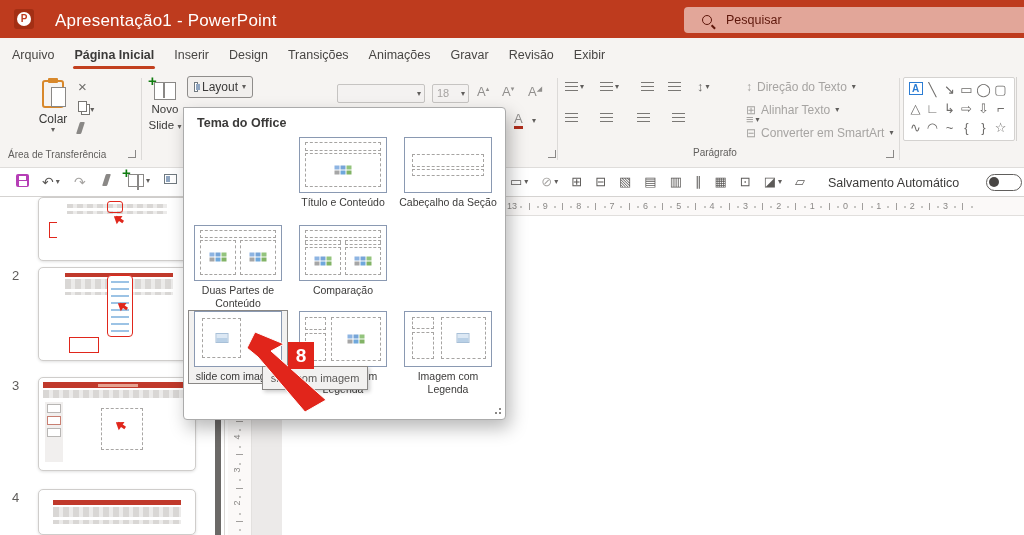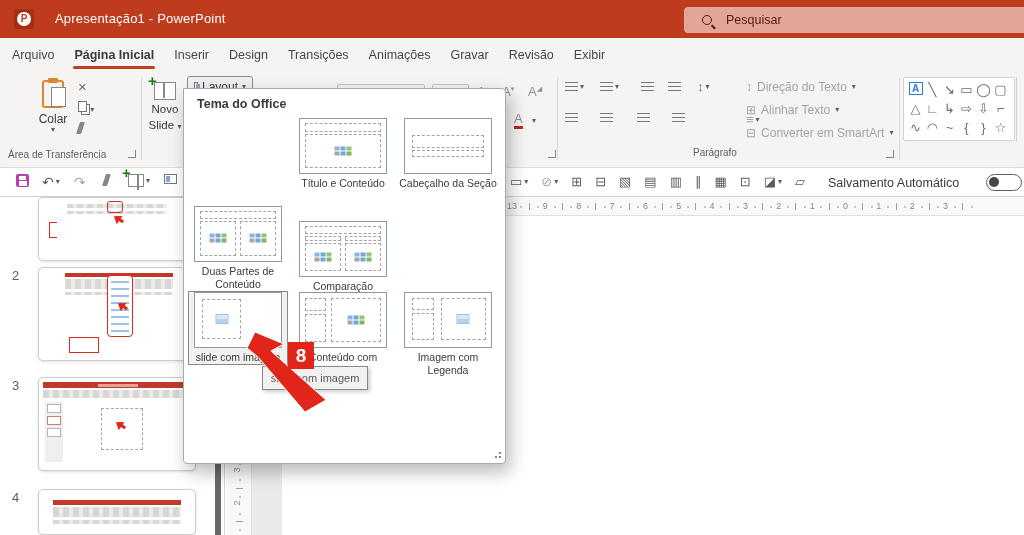--- a/index.html
+++ b/index.html
@@ -3,21 +3,21 @@
 <meta charset="utf-8">
 <style>
 *{margin:0;padding:0;box-sizing:border-box;font-family:"Liberation Sans",sans-serif}
 html,body{width:1024px;height:535px;overflow:hidden;background:#fff}
 body{position:relative;font-size:12px;color:#3b3a39}
 .abs{position:absolute}
 
 #titlebar{position:absolute;left:0;top:0;width:1024px;height:38px;background:#be3b1e;display:flex;align-items:center}
 #app-icon{position:absolute;left:14px;top:9px;width:20px;height:20px;border-radius:3px;background:#a32f14;display:flex;align-items:center;justify-content:center}
 #app-icon .pcircle{width:14px;height:14px;border-radius:50%;background:#fff;color:#be3b1e;font-weight:bold;font-size:10px;line-height:14px;text-align:center}
-#title-text{position:absolute;left:55px;top:11px;color:#fff;font-size:13px;letter-spacing:.2px}
+#title-text{position:absolute;left:55px;top:11px;color:#fff;font-size:17px;letter-spacing:.2px}
 #searchbox{position:absolute;left:684px;top:7px;width:340px;height:26px;background:rgba(255,255,255,.55);border-radius:4px 0 0 4px;display:flex;align-items:center;color:#5e170b}
 #search-icon{width:10px;height:10px;border:1.6px solid #5e170b;border-radius:50%;margin-left:18px;position:relative}
 #search-icon::after{content:"";position:absolute;width:5px;height:1.6px;background:#5e170b;transform:rotate(45deg);left:8px;top:10px}
 #search-text{margin-left:14px;font-size:12.5px}
 
 #ribbon-bg{position:absolute;left:0;top:38px;width:1024px;height:130px;background:#f6f4f2;border-bottom:1px solid #e0dedc}
 #tabs{position:absolute;left:2px;top:38px;height:33px;display:flex;align-items:center}
 .tab{padding:0 10px;height:33px;display:flex;align-items:center;font-size:12.5px;color:#484644;position:relative;cursor:default;white-space:nowrap}
 .tab.active{font-weight:bold;color:#3b3a39}
 .tab.active::after{content:"";position:absolute;left:9px;right:9px;bottom:2px;height:3px;background:#c2401f;border-radius:2px}
@@ -93,21 +93,21 @@
 .thumb-card{position:absolute;left:38px;width:158px;background:#fff;border:1px solid #cfcdcb;border-radius:5px;box-shadow:0 1px 3px rgba(0,0,0,.12);overflow:hidden}
 #panel-scrollbar{position:absolute;left:215px;top:417px;width:6px;height:118px;background:#6b6967;border-radius:3px 3px 0 0}
 
 .art{position:absolute}
 .redbar{background:#c0392b}
 .grayrow{background:repeating-linear-gradient(to right,#d9d7d5 0 6px,#ecebea 6px 10px)}
 .mini-arrow{position:absolute;width:9px;height:3px;background:#e0271c;transform:rotate(35deg)}
 .mini-arrow::before{content:"";position:absolute;left:-7px;top:-3.5px;border:5px solid transparent;border-right:7px solid #e0271c}
 .red-outline{position:absolute;border:1.6px solid #e0271c;background:transparent}
 
-#layout-menu{position:absolute;left:183px;top:88px;width:323px;height:376px;background:#fff;border:1px solid #ababab;border-radius:0 4px 4px 4px;box-shadow:4px 8px 18px rgba(0,0,0,.28);z-index:50}
+#layout-menu{position:absolute;left:183px;top:107px;width:323px;height:313px;background:#fff;border:1px solid #ababab;border-radius:0 4px 4px 4px;box-shadow:4px 8px 18px rgba(0,0,0,.28);z-index:50}
 #menu-title{position:absolute;left:13px;top:8px;font-size:12.5px;font-weight:bold;color:#3b3a39}
 .lcell{position:absolute;width:98px;text-align:center}
 .lcell .thumbbox{width:88px;height:56px;margin:0 auto;background:#fff;border:1px solid #8a99b2;position:relative}
 .lcell .lbl{font-size:10.5px;line-height:12.5px;margin-top:3px;color:#3b3a39}
 .lcell.sel{background:#f2f1f0;outline:1px solid #8a8886}
 .d{position:absolute;border:1px dashed #a6a4a2}
 .mini-icons{position:absolute;display:grid;grid-template-columns:repeat(3,5px);grid-auto-rows:4px;gap:1px;left:50%;top:50%;transform:translate(-50%,-50%)}
 .mini-icons i{display:block}
 .pic-glyph{position:absolute;width:13px;height:10px;border:1px solid #a8c0d8;background:linear-gradient(#dce8f4 50%,#b9d0e6 50%);left:50%;top:50%;transform:translate(-50%,-50%)}
 #menu-grip{position:absolute;right:4px;bottom:3px;width:8px;height:8px}
@@ -494,21 +494,21 @@
             <i style="background:#77a5d8"></i>
             <i style="background:#93c47d"></i>
             <i style="background:#a6a6a6"></i>
             <i style="background:#6fa8dc"></i>
             <i style="background:#82b366"></i>
           </div>
         </div>
       </div>
       <div class="lbl">Duas Partes de Conteúdo</div>
     </div>
-    <div class="lcell" style="left: 110px; top: 117px; margin-top: 15px;">
+    <div class="lcell" style="left: 110px; top: 117px;">
       <div class="thumbbox">
         <div class="d" style="left:6%;top:8%;width:88%;height:14%"></div>
         <div class="d" style="left:6%;top:26%;width:42%;height:10%"></div>
         <div class="d" style="left:52%;top:26%;width:42%;height:10%"></div>
         <div class="d" style="left:6%;top:39%;width:42%;height:51%">
           <div class="mini-icons">
             <i style="background:#8db4e2"></i>
             <i style="background:#77a5d8"></i>
             <i style="background:#93c47d"></i>
             <i style="background:#a6a6a6"></i>

